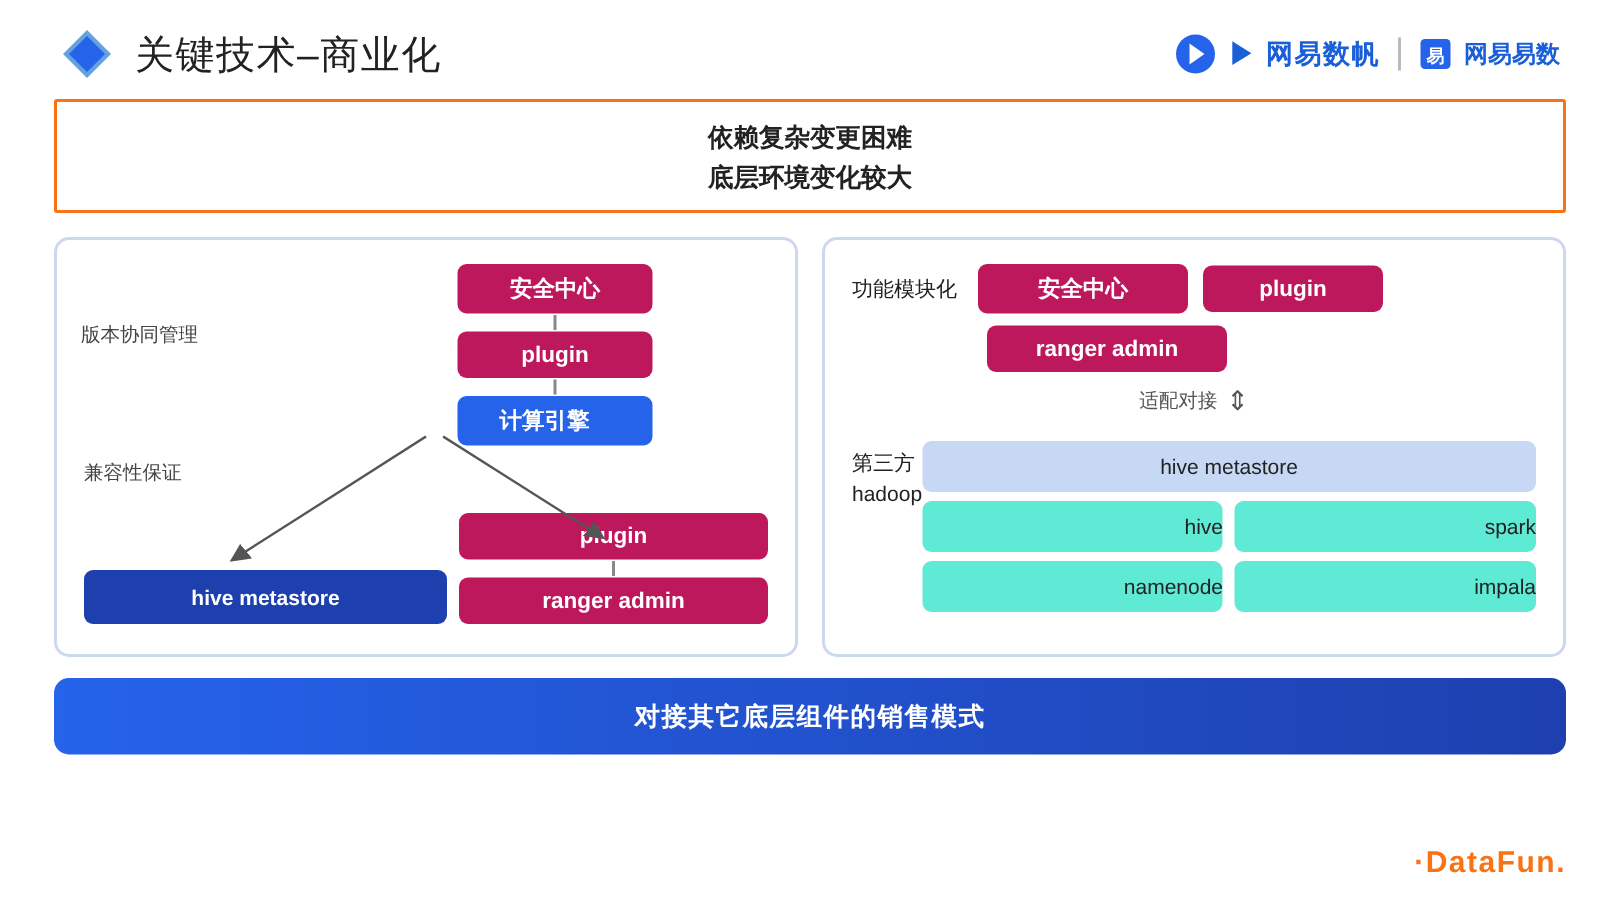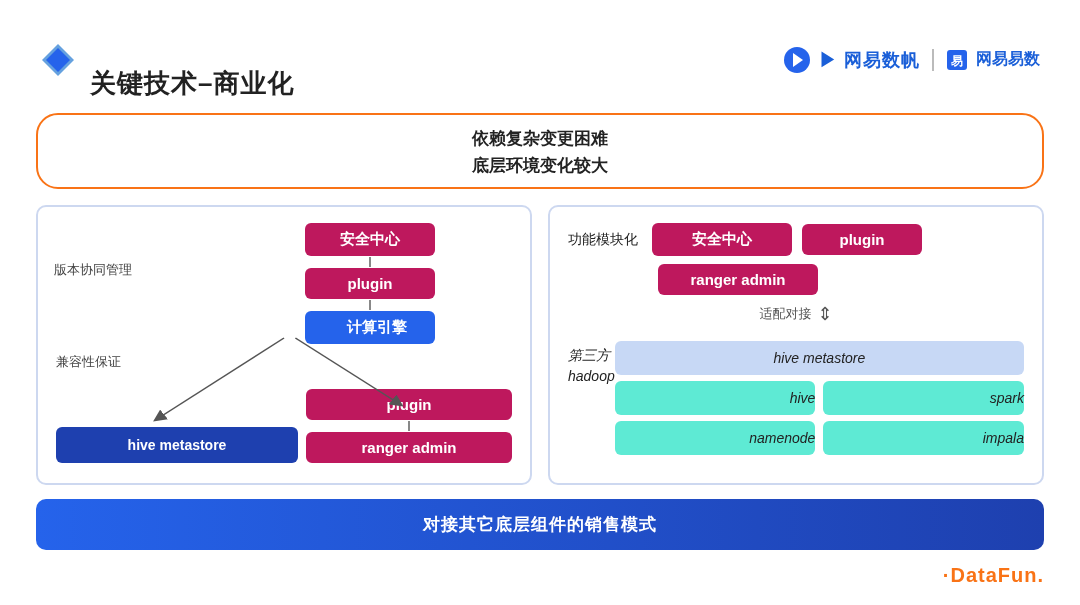--- a/index.html
+++ b/index.html
@@ -23,24 +23,23 @@
       display: flex;
       align-items: center;
       gap: 14px;
     }
     .header-icon {
       width: 36px;
       height: 36px;
     }
     .header-title {
       font-size: 26px;
-      font-weight: 700;
+      font-weight: 400;
       color: #222;
       letter-spacing: 1px;
-      margin-top: 48px;
     }
     .header-logo {
       display: flex;
       align-items: center;
       gap: 8px;
     }
     .logo-text {
       font-size: 18px;
       font-weight: 700;
       color: #1a5fd8;
@@ -59,21 +58,21 @@
     }
 
     
     .main {
       padding: 0 36px;
     }
 
     
     .top-banner {
       border: 2px solid #f97316;
-      border-radius: 22px;
+      border-radius: 2px;
       text-align: center;
       padding: 10px 0 8px 0;
       margin-bottom: 16px;
     }
     .top-banner-text {
       font-size: 17px;
       font-weight: 600;
       color: #222;
       line-height: 1.6;
     }
@@ -110,21 +109,21 @@
       text-align: center;
     }
     .blue-btn {
       background: #2563eb;
       color: #fff;
       border-radius: 6px;
       font-size: 15px;
       font-weight: 600;
       padding: 7px 28px;
       display: inline-block;
-      text-align: right;
+      text-align: left;
     }
 
     .dark-blue-box {
       background: #1e40af;
       color: #fff;
       border-radius: 6px;
       font-size: 14px;
       font-weight: 600;
       padding: 10px 18px;
       text-align: center;
@@ -163,21 +162,20 @@
     }
     .adapt-arrow {
       font-size: 18px;
       color: #555;
     }
 
     .third-party-section {
       display: flex;
       align-items: flex-start;
       margin-top: 16px;
-      font-style: italic;
     }
     .third-label {
       font-size: 14px;
       color: #222;
       white-space: nowrap;
       line-height: 1.5;
       padding-top: 4px;
     }
     .grid-boxes {
       flex: 1;

